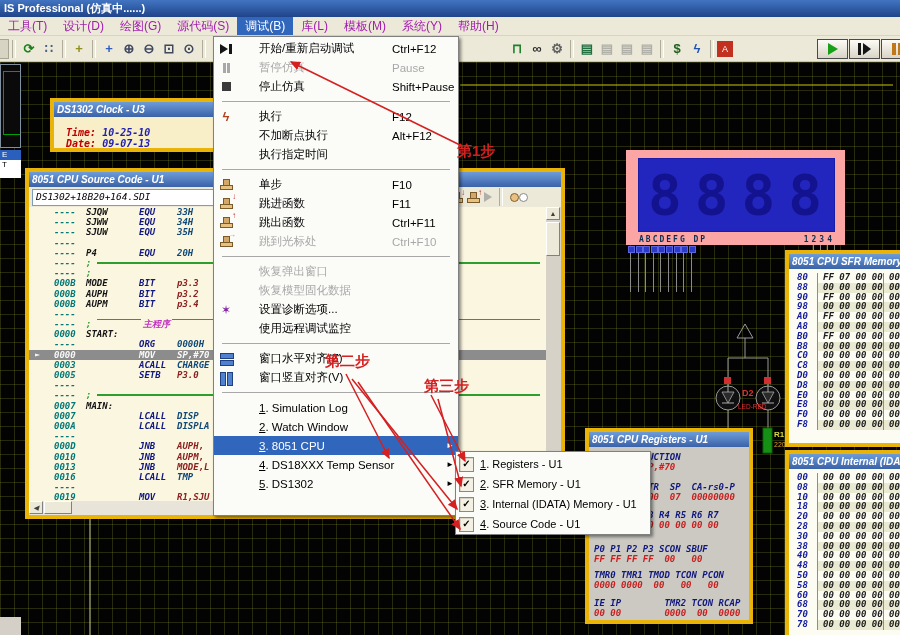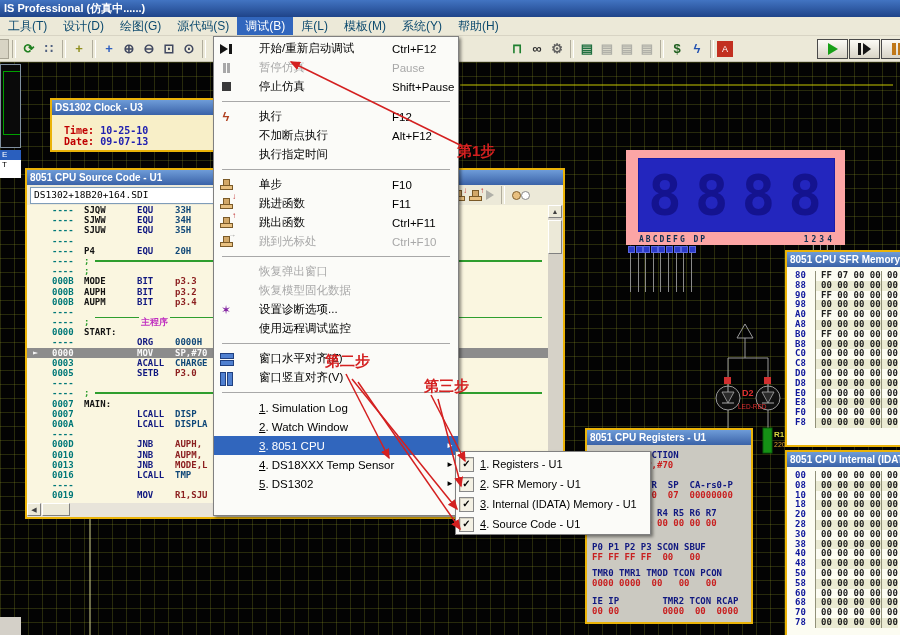--- a/index.html
+++ b/index.html
@@ -4,21 +4,21 @@
 <style>
   html,body{margin:0;padding:0;background:#222;}
   #screen{position:relative;width:900px;height:635px;overflow:hidden;background:#000;
     font-family:"Liberation Sans",sans-serif;cursor:default;}
   
   .titlebar{position:absolute;left:0;top:0;width:900px;height:17px;z-index:12;
     background:linear-gradient(#4274c2,#1f4489);color:#fff;font-weight:bold;font-size:11px;
     line-height:17px;padding-left:4px;box-sizing:border-box;}
   .menubar{position:absolute;left:0;top:17px;width:900px;height:19px;z-index:12;
     background:#ECE9D8;display:flex;font-size:12px;border-bottom:1px solid #d8d4c4;box-sizing:border-box;}
-  .mb-item{padding:0 8px;line-height:18px;color:#0c4a6e;white-space:nowrap;}
+  .mb-item{padding:0 8px;line-height:18px;color:#a21caf;white-space:nowrap;}
   .mb-item.sel{background:#3166BD;color:#fff;}
   .toolbar{position:absolute;left:0;top:36px;width:900px;height:26px;z-index:11;
     background:#ECE9D8;display:flex;align-items:center;border-bottom:1px solid #c8c4b4;box-sizing:border-box;}
   .tb-btn{width:18px;height:20px;display:flex;align-items:center;justify-content:center;
     font-size:13px;font-weight:bold;margin:0 1px;flex:none;}
   .tb-sep{width:2px;height:18px;border-left:1px solid #b0ac9c;border-right:1px solid #fff;margin:0 3px;flex:none;}
   .tb-gap{flex:none;height:1px;}
   .tb-partial{width:8px;height:18px;background:#d8d4c4;border:1px solid #a8a494;border-left:none;flex:none;}
   .ares{width:16px;height:16px;background:#C23020;color:#fff;font-size:9px;font-weight:b
 
@@ -47,21 +47,21 @@
   .led-screen{position:absolute;left:12px;top:8px;width:195px;height:72px;background:#2326BE;border:1px solid #1A1CA8;overflow:hidden;}
   .led-digits{position:absolute;left:9px;top:3px;color:#14138F;font-family:"DejaVu Sans Mono",monospace;
     font-weight:bold;font-size:56px;letter-spacing:13px;line-height:66px;}
   .led-lab-l{position:absolute;left:13px;bottom:1px;font-size:8px;font-weight:bold;color:#0A2F52;
     letter-spacing:2px;font-family:"DejaVu Sans Mono",monospace;}
   .led-lab-r{position:absolute;right:10px;bottom:1px;font-size:8px;font-weight:bold;color:#0A2F52;
     letter-spacing:3px;font-family:"DejaVu Sans Mono",monospace;text-align:right;}
   .pin-sq{position:absolute;width:5px;height:5px;background:#2B3BC8;border:1px solid #5966E0;z-index:1;}
   .pin-stem{position:absolute;width:1px;background:#8a8a8a;z-index:1;}
   
-  .win{position:absolute;border:2px solid #eab308;box-sizing:border-box;background:#fff;}
+  .win{position:absolute;border:4px solid #eab308;box-sizing:border-box;background:#fff;font-style:italic;}
   .win-title{height:15px;background:linear-gradient(#6E9CD8,#3A62A8);color:#fff;font-size:10px;
     font-weight:bold;line-height:15px;padding-left:3px;white-space:nowrap;overflow:hidden;}
   
   #clock-win{left:50px;top:98px;width:175px;height:54px;z-index:3;}
   .clk-body{position:absolute;left:0;top:15px;right:0;bottom:0;background:#F8EFC8;
     font-family:"DejaVu Sans Mono",monospace;font-weight:bold;font-size:10px;white-space:pre;}
   .clk-row{position:absolute;left:12px;}
   .clk-lab{color:#C00000;} .clk-val{color:#2020B0;}
   
   #src-win{left:25px;top:168px;width:540px;height:351px;z-index:4;background:#ECE9D8;}

